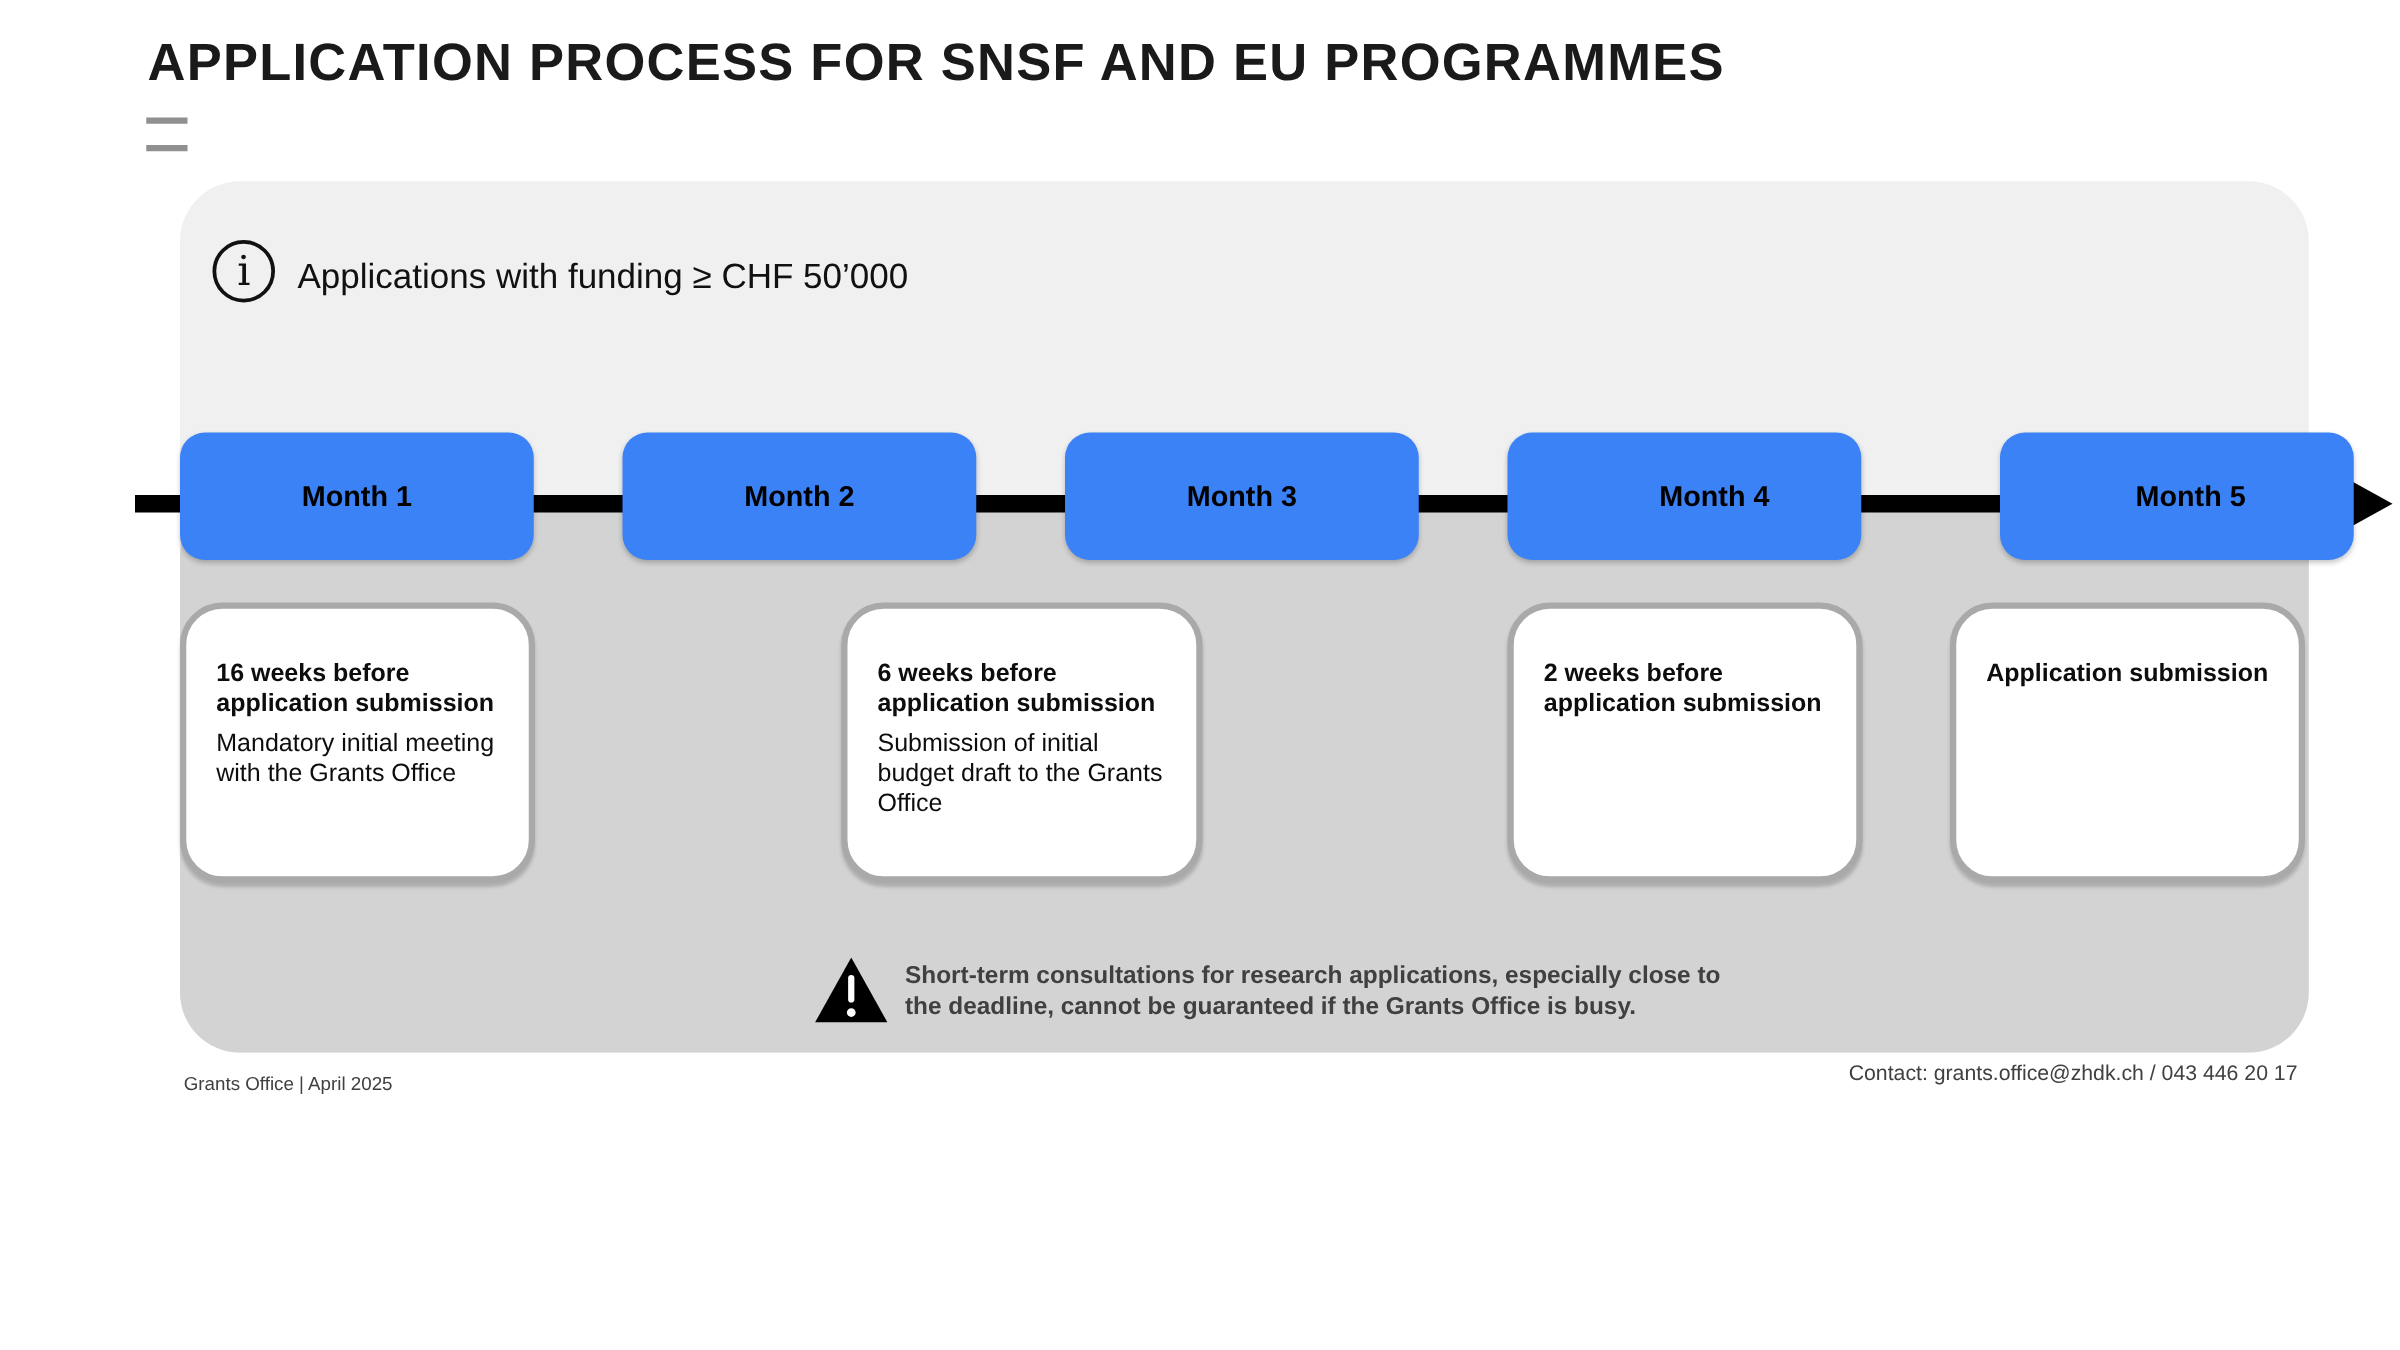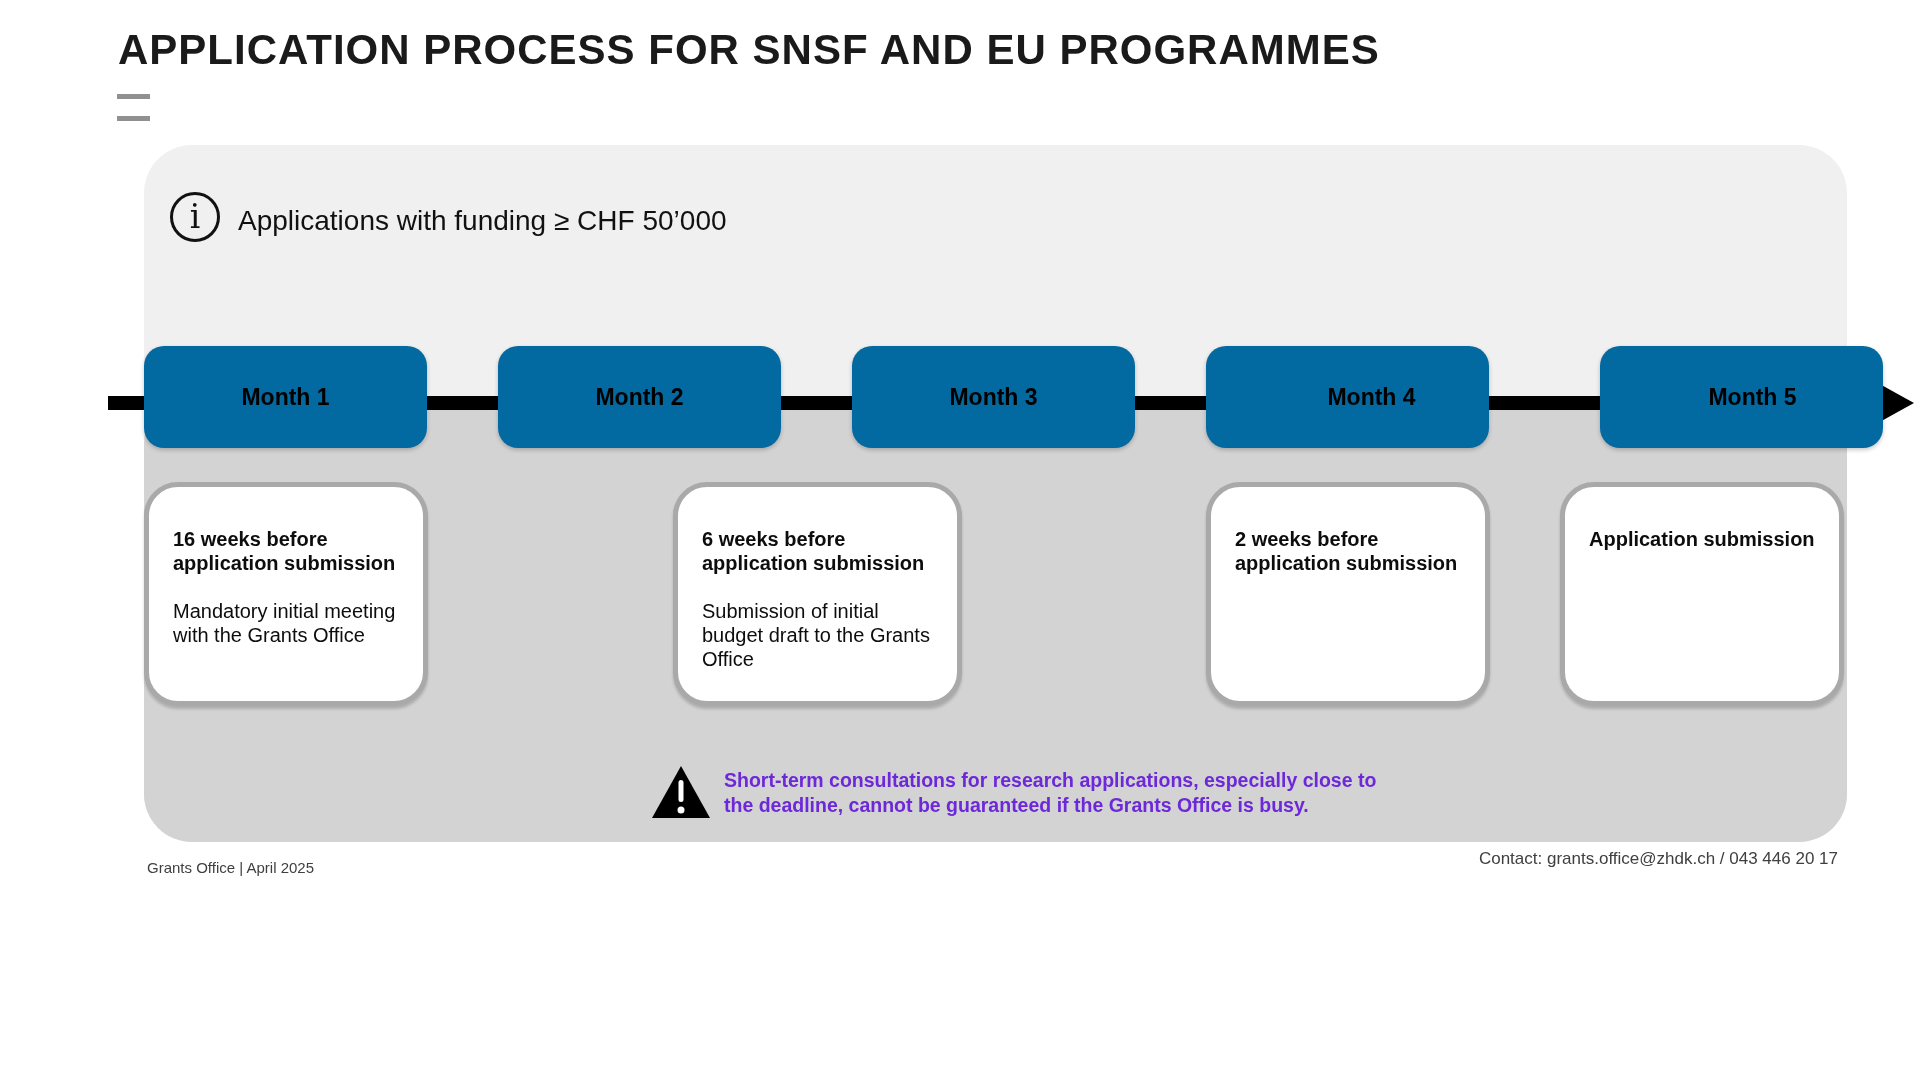--- a/index.html
+++ b/index.html
@@ -42,21 +42,21 @@
   .timeline-line {
     position: absolute; left: 108px; top: 396px; width: 1772px; height: 14px; background: #000;
   }
   .timeline-arrowhead {
     position: absolute; left: 1876px; top: 382px; width: 0; height: 0;
     border-left: 38px solid #000; border-top: 21px solid transparent; border-bottom: 21px solid transparent;
   }
 
   .month-box {
     position: absolute; top: 346px; width: 283px; height: 102px;
-    background: #0369a1; border-radius: 20px;
+    background: #3b82f6; border-radius: 20px;
     display: flex; align-items: center; justify-content: center;
     font-size: 23px; font-weight: bold; color: #000;
     box-shadow: 0 2px 4px rgba(0,0,0,0.22);
     text-align: right;
   }
   .month-1 { left: 144px; }
   .month-2 { left: 498px; }
   .month-3 { left: 852px; }
   .month-4 { left: 1206px; padding-left: 48px; }
   .month-5 { left: 1600px; padding-left: 22px; }
@@ -65,26 +65,26 @@
     position: absolute; top: 482px; width: 284px; height: 224px;
     background: #ffffff; border: 5px solid #a9a9a9; border-radius: 34px;
     padding: 40px 12px 0 24px;
     font-size: 20px; line-height: 24px; color: #0d0d0d;
     box-shadow: 0 3px 3px rgba(0,0,0,0.18);
   }
   .card-1 { left: 144px; }
   .card-2 { left: 673px; width: 289px; }
   .card-3 { left: 1206px; }
   .card-4 { left: 1560px; }
-  .milestone-card .card-heading { font-weight: bold; margin-bottom: 24px; }
+  .milestone-card .card-heading { font-weight: bold; margin-bottom: 8px; }
 
   .warning-icon { position: absolute; left: 652px; top: 766px; }
   .warning-text {
     position: absolute; left: 724px; top: 768px;
-    font-size: 19.5px; line-height: 25px; font-weight: bold; color: #6d28d9;
+    font-size: 19.5px; line-height: 25px; font-weight: bold; color: #404040;
     white-space: nowrap;
   }
 
   .footer-left {
     position: absolute; left: 147px; top: 859px;
     font-size: 15px; color: #404040; white-space: nowrap;
   }
   .footer-right {
     position: absolute; right: 82px; top: 849px;
     font-size: 17px; color: #404040; white-space: nowrap;

